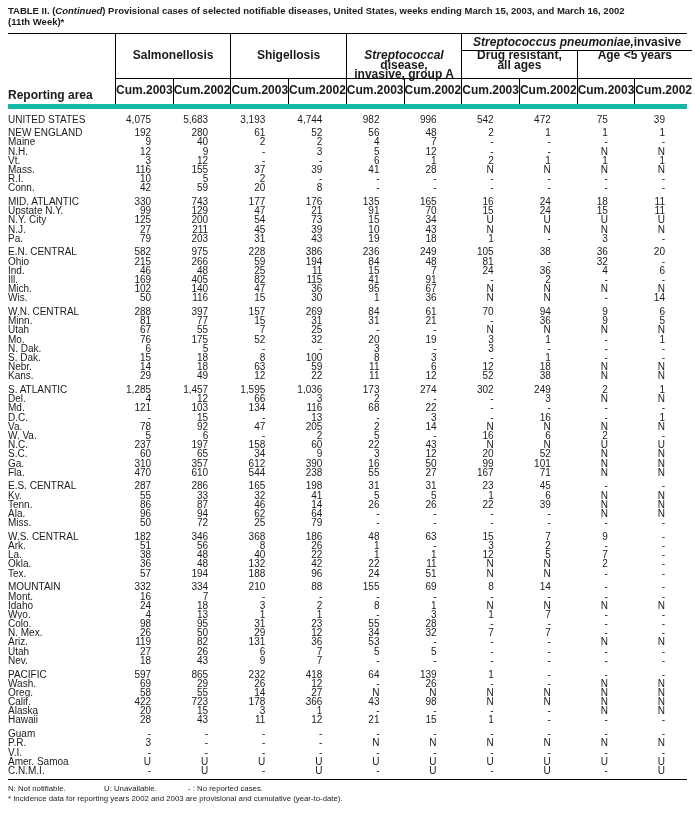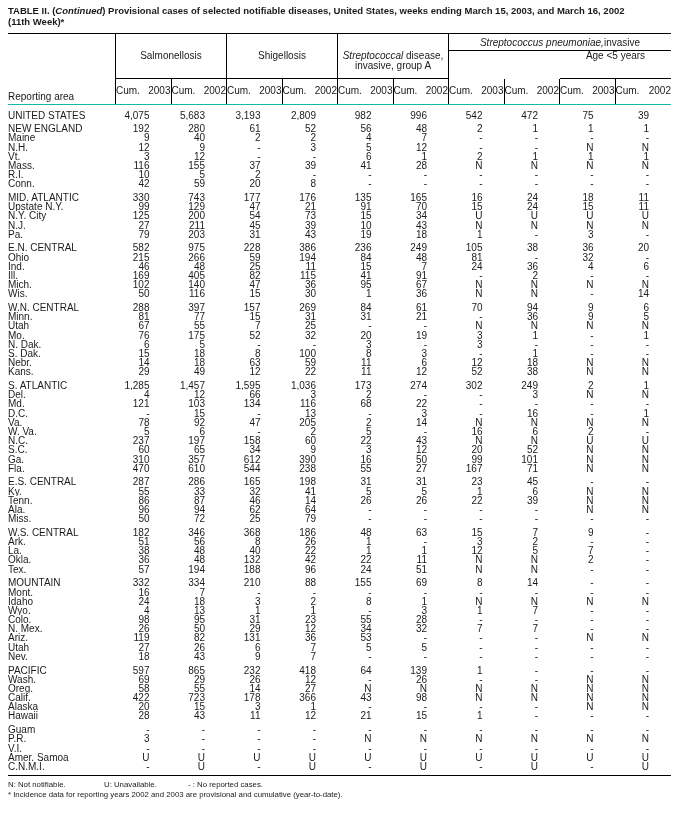--- a/index.html
+++ b/index.html
@@ -1,22 +1,22 @@
 <!DOCTYPE html>
 <html><head>
 <meta charset="utf-8">
 <style>
   html,body{margin:0;padding:0;background:#fff;color:#1a1a1a;}
   body{font-family:"Liberation Sans","DejaVu Sans",sans-serif;width:695px;height:814px;overflow:hidden;}
-  .page{padding:5px 24px 0 8px;}
+  .page{padding:5px 8px 0 8px;}
   .title{font-size:9.5px;font-weight:bold;line-height:11px;letter-spacing:0px;}
   .title i{font-style:italic;}
   .tbl{margin-top:6px;}
   .grid11{display:grid;grid-template-columns:108px repeat(10,1fr);}
-  .thead{border-top:1px solid #000;border-bottom:1px solid #14b8a6;font-weight:normal;font-size:10px;}
+  .thead{border-top:1px solid #000;border-bottom:5px solid #14b8a6;font-weight:bold;font-size:12px;}
   .hc{box-sizing:border-box;}
   .vr{border-right:1px solid #000;}
   .hb{border-bottom:1px solid #000;}
   .r1{height:17px;}
   .r2{height:28px;}
   .r3{height:25px;}
   .banner{grid-column:8/12;display:flex;align-items:center;justify-content:center;line-height:15px;}
   .banner i{font-style:italic;}
   .g{display:flex;flex-direction:column;align-items:center;text-align:center;line-height:9.5px;padding-bottom:2px;}
   .g i{font-style:italic;}
@@ -61,20 +61,24 @@
       <div class="hc r2 vr hb g" style="grid-column:2/4">
           <div>Salmonellosis</div>
         </div>
       <div class="hc r2 vr hb g" style="grid-column:4/6">
           <div>Shigellosis</div>
         </div>
       <div class="hc r2 vr hb g" style="grid-column:6/8">
           <div><i>Streptococcal</i><span> disease,</span></div>
           <div>invasive, group A</div>
         </div>
+      <div class="hc r2 vr hb g" style="grid-column:8/10">
+          <div>Drug resistant,</div>
+          <div>all ages</div>
+        </div>
       <div class="hc r2 hb g" style="grid-column:10/12">
           <div>Age &lt;5 years</div>
         </div>
 
       <div class="hc r3 vr areahead" style="grid-column:1">Reporting area</div>
       <div class="hc r3 vr yr">
           <div>Cum.</div>
           <div>2003</div>
         </div>
       <div class="hc r3 vr yr">
@@ -115,21 +119,21 @@
         </div>
     </div>
 
     <div class="tbody">
         <div class="section">
           <div class="row grid11">
             <div class="cell area">UNITED STATES</div>
             <div class="cell num">4,075</div>
             <div class="cell num">5,683</div>
             <div class="cell num">3,193</div>
-            <div class="cell num">2,809</div>
+            <div class="cell num">4,744</div>
             <div class="cell num">982</div>
             <div class="cell num">996</div>
             <div class="cell num">542</div>
             <div class="cell num">472</div>
             <div class="cell num">75</div>
             <div class="cell num">39</div>
           </div>
         </div>
         <div class="section">
           <div class="row grid11">

